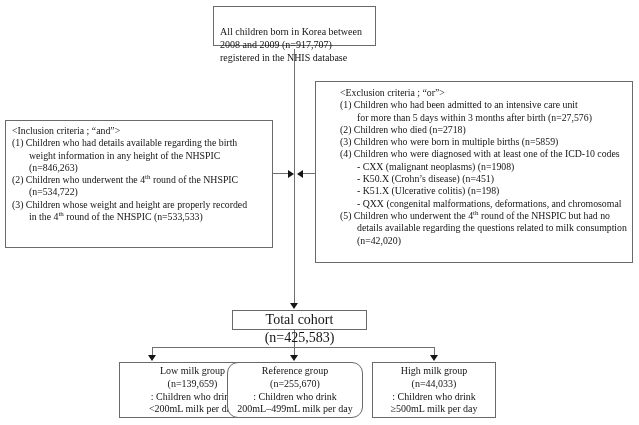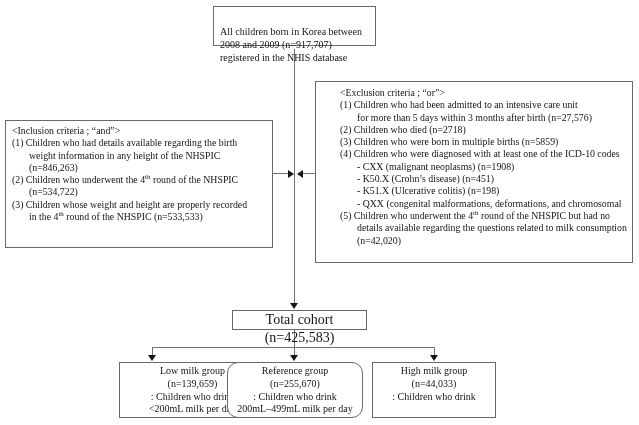--- a/index.html
+++ b/index.html
@@ -112,15 +112,16 @@
     <span class="tline">Reference group</span>
     <span class="tline">(n=255,670)</span>
     <span class="tline">: Children who drink</span>
     <span class="tline">200mL–499mL milk per day</span>
   </div>
 
   <div class="box groupbox highbox">
     <span class="tline">High milk group</span>
     <span class="tline">(n=44,033)</span>
     <span class="tline">: Children who drink</span>
+    <span class="tline">≥500mL milk per day</span>
   </div>
 
 </div>
 
 </body></html>

